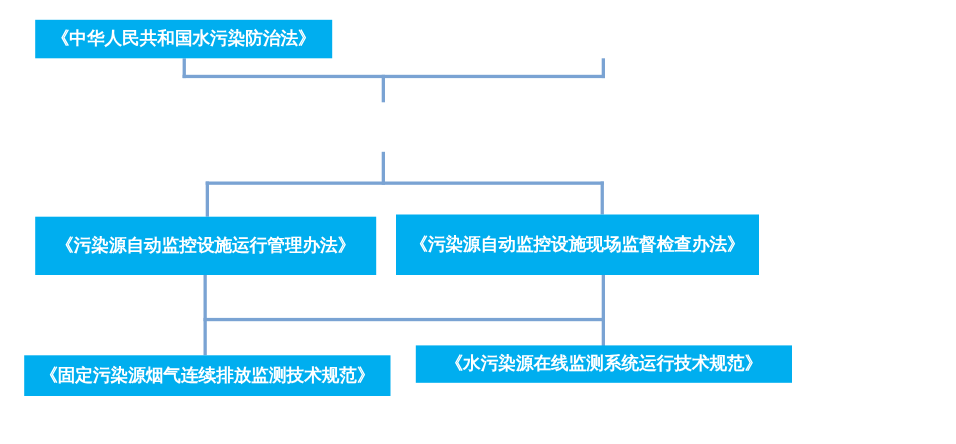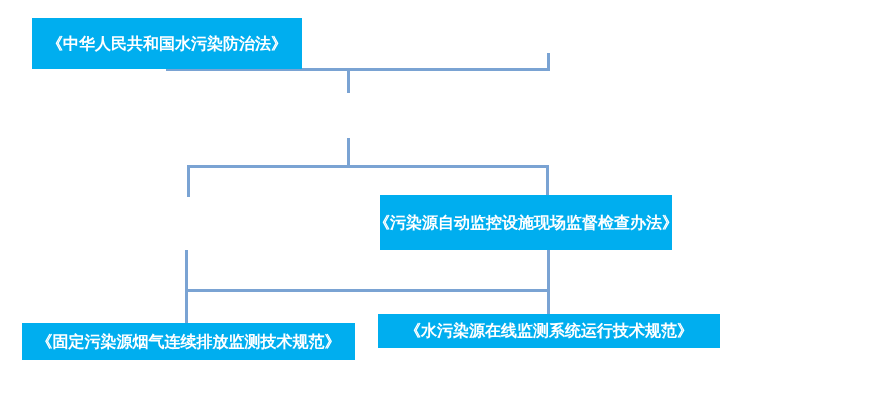--- a/index.html
+++ b/index.html
@@ -33,27 +33,27 @@
     position: absolute;
     height: 3px;
     background: #7aa3d3;
   }
   .vline {
     position: absolute;
     width: 3px;
     background: #7aa3d3;
   }
   
-  .node-a { left: 32px;  top: 18px;  width: 270px; height: 51px; }
+  .node-a { left: 32px;  top: 18px;  width: 270px; height: 35px; }
   .node-b { left: 402px; top: 18px;  width: 293px; height: 35px; }
   
   .node-c { left: 209px; top: 93px;  width: 281px; height: 45px; }
   
   .node-d { left: 32px;  top: 197px; width: 310px; height: 53px; }
-  .node-e { left: 380px; top: 195px; width: 292px; height: 55px; }
+  .node-e { left: 360px; top: 195px; width: 330px; height: 55px; font-family: Liberation Mono, monospace; }
   
   .node-f { left: 22px;  top: 323px; width: 333px; height: 37px; }
   .node-g { left: 378px; top: 314px; width: 342px; height: 34px; }
 
   
   .l1  { left: 166px; top: 53px;  height: 18px; }
   .l2  { left: 547px; top: 53px;  height: 18px; }
   .l3  { left: 166px; top: 68px;  width: 384px; }
   .l4  { left: 347px; top: 68px;  height: 25px; }
   
@@ -82,20 +82,21 @@
   <div class="vline l8"></div>
 
   <div class="vline l9"></div>
   <div class="vline l10"></div>
   <div class="hline l11"></div>
 
   <div class="node node-a">《中华人民共和国水污染防治法》</div>
 
 
 
+  <div class="node node-d">《污染源自动监控设施运行管理办法》</div>
 
   <div class="node node-e">《污染源自动监控设施现场监督检查办法》</div>
 
   <div class="node node-f">《固定污染源烟气连续排放监测技术规范》</div>
 
   <div class="node node-g">《水污染源在线监测系统运行技术规范》</div>
 
 </div>
 
 </body></html>

